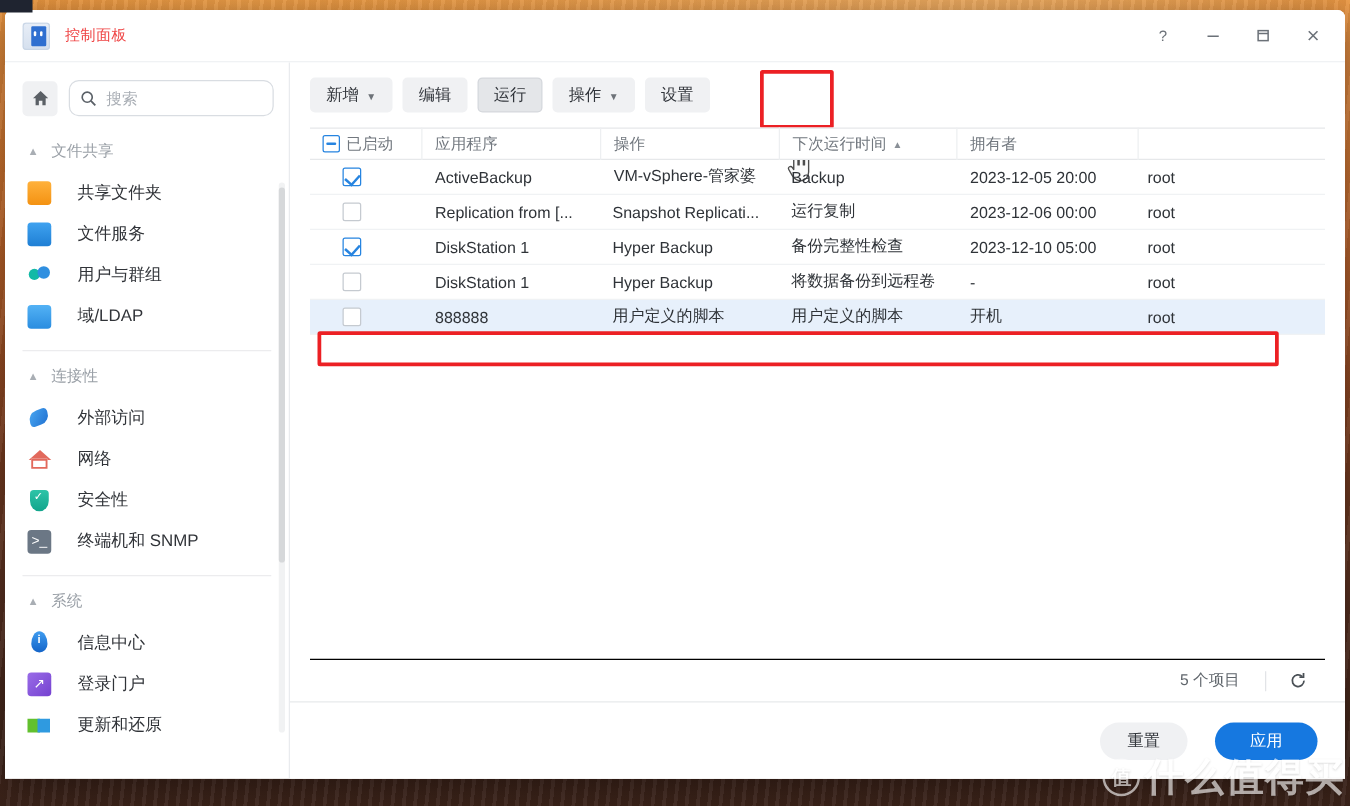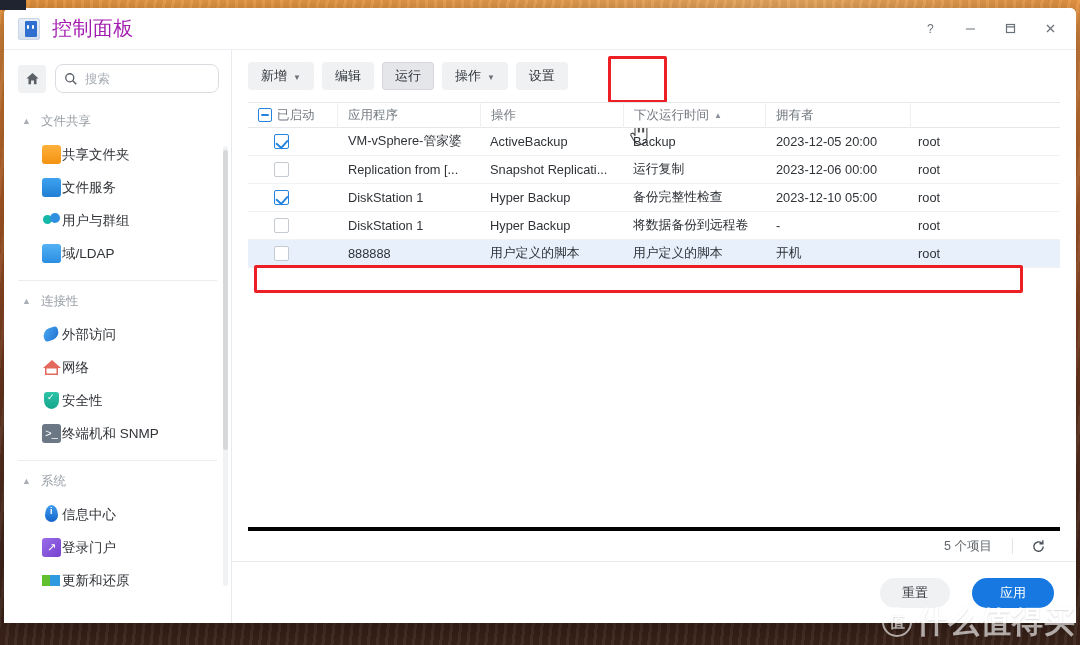--- a/index.html
+++ b/index.html
@@ -62,21 +62,21 @@
   .app-icon i {
     position:absolute; left:7px; top:3px; width:12px; height:16px;
     background:#2f6fd0; border-radius:1px;
     display:block;
   }
   .app-icon i::before, .app-icon i::after{
     content:""; position:absolute; background:#fff; border-radius:1px;
   }
   .app-icon i::before{ left:2px; top:4px; width:2px; height:4px;}
   .app-icon i::after{ left:7px; top:4px; width:2px; height:4px;}
-  .title-text { font-size: 20px; color: #a21caf; letter-spacing: .4px; }
+  .title-text { font-size: 12px; color: #ef4444; letter-spacing: .4px; }
   .win-btns { margin-left: auto; display: flex; align-items: center; }
   .win-btn {
     width: 40px; height: 30px;
     display: flex; align-items: center; justify-content: center;
     color: #6b7178; font-size: 15px; cursor: default;
   }
   .win-btn svg { display:block; }
 
   
   .body-split { flex: 1; display: flex; min-height: 0; }
@@ -113,25 +113,24 @@
   .search-input::placeholder { color: #a8adb4; }
 
   .nav { margin-top: 12px; }
   .nav-section-title {
     display: flex; align-items: center; gap: 10px;
     padding: 8px 14px 8px 18px;
     font-size: 12.5px; color: #9aa0a7;
   }
   .caret { font-size: 9px; color:#a9aeb4; transform: translateY(-1px); }
   .nav-item {
-    display: flex; align-items: center; gap: 1px;
+    display: flex; gap: 21px;
     padding: 7px 14px 7px 18px;
     font-size: 13.5px; color: #303338;
     cursor: default;
-    margin-left: 20px;
   }
   .nav-icon {
     width: 19px; height: 19px; flex: none;
     border-radius: 3px;
     display:flex; align-items:center; justify-content:center;
     font-size: 11px; color:#fff; line-height:1;
     position: relative;
   }
   .ic-folder{ background:linear-gradient(180deg,#ffb13c,#f39212); }
   .ic-fileserv{ background:linear-gradient(180deg,#3fa2f0,#1f7fd4); }
@@ -262,21 +261,21 @@
   }
   .td.c0 { justify-content: center; padding-left: 26px; justify-content:flex-start; }
 
   #hl-row { left: 6px; top: 137px; width: 769px; height: 28px; }
 
   
   .table-footer {
     display:flex; align-items:center; justify-content:flex-end;
     gap: 8px;
     height: 34px;
-    border-top: 4px solid #000000;
+    border-top: 1px solid #000000;
     padding: 0 4px 0 0;
     margin: 0 16px;
     font-size: 12.5px; color:#60666c;
   }
   .tf-count { padding-right: 12px; }
   .tf-sep { width:1px; height:16px; background:#e2e4e7; }
   .tf-refresh { padding: 0 10px; display:flex; align-items:center; color:#4a5056; }
 
   
   .actionbar {
@@ -504,22 +503,22 @@
           </div>
           <div class="th c6"></div>
         </div>
 
         <div class="tbody">
 
           <div class="trow">
             <div class="td c0">
               <span class="cell-check on"></span>
             </div>
+            <div class="td c2">ActiveBackup</div>
             <div class="td c1">VM-vSphere-管家婆</div>
-            <div class="td c2">ActiveBackup</div>
             <div class="td c3">Backup</div>
             <div class="td c4">2023-12-05 20:00</div>
             <div class="td c5">root</div>
             <div class="td c6"></div>
           </div>
 
           <div class="trow">
             <div class="td c0">
               <span class="cell-check"></span>
             </div>

